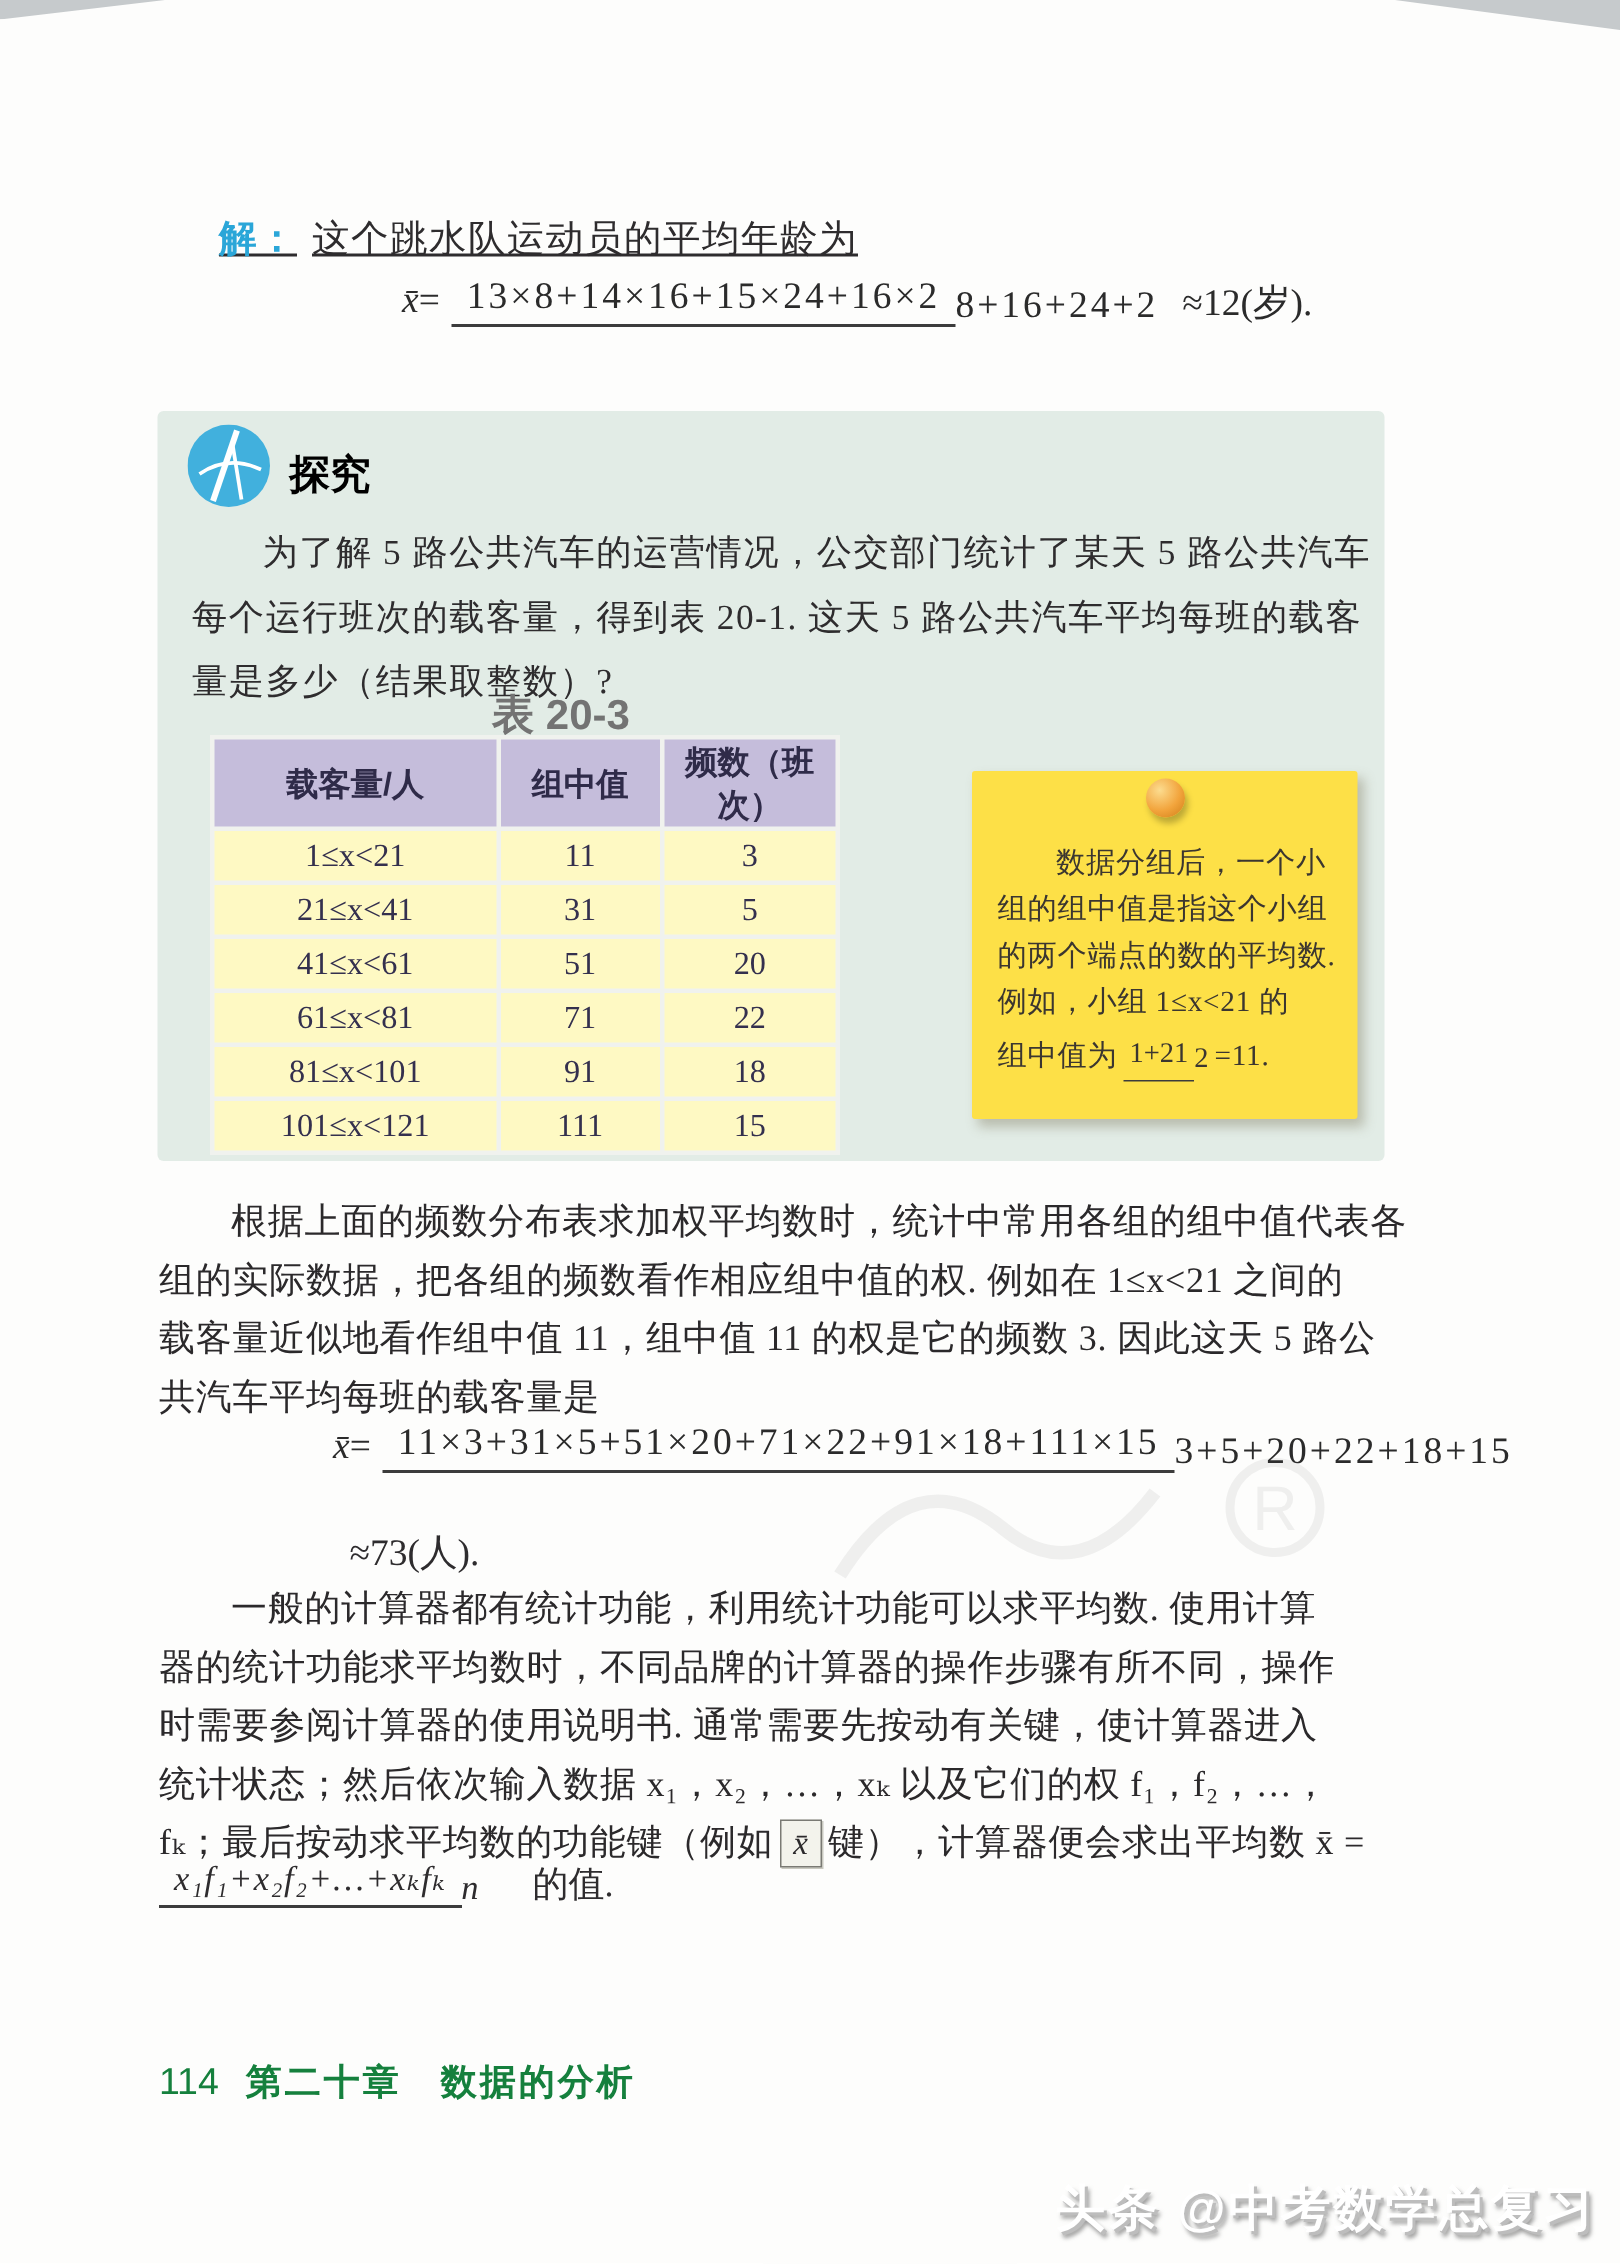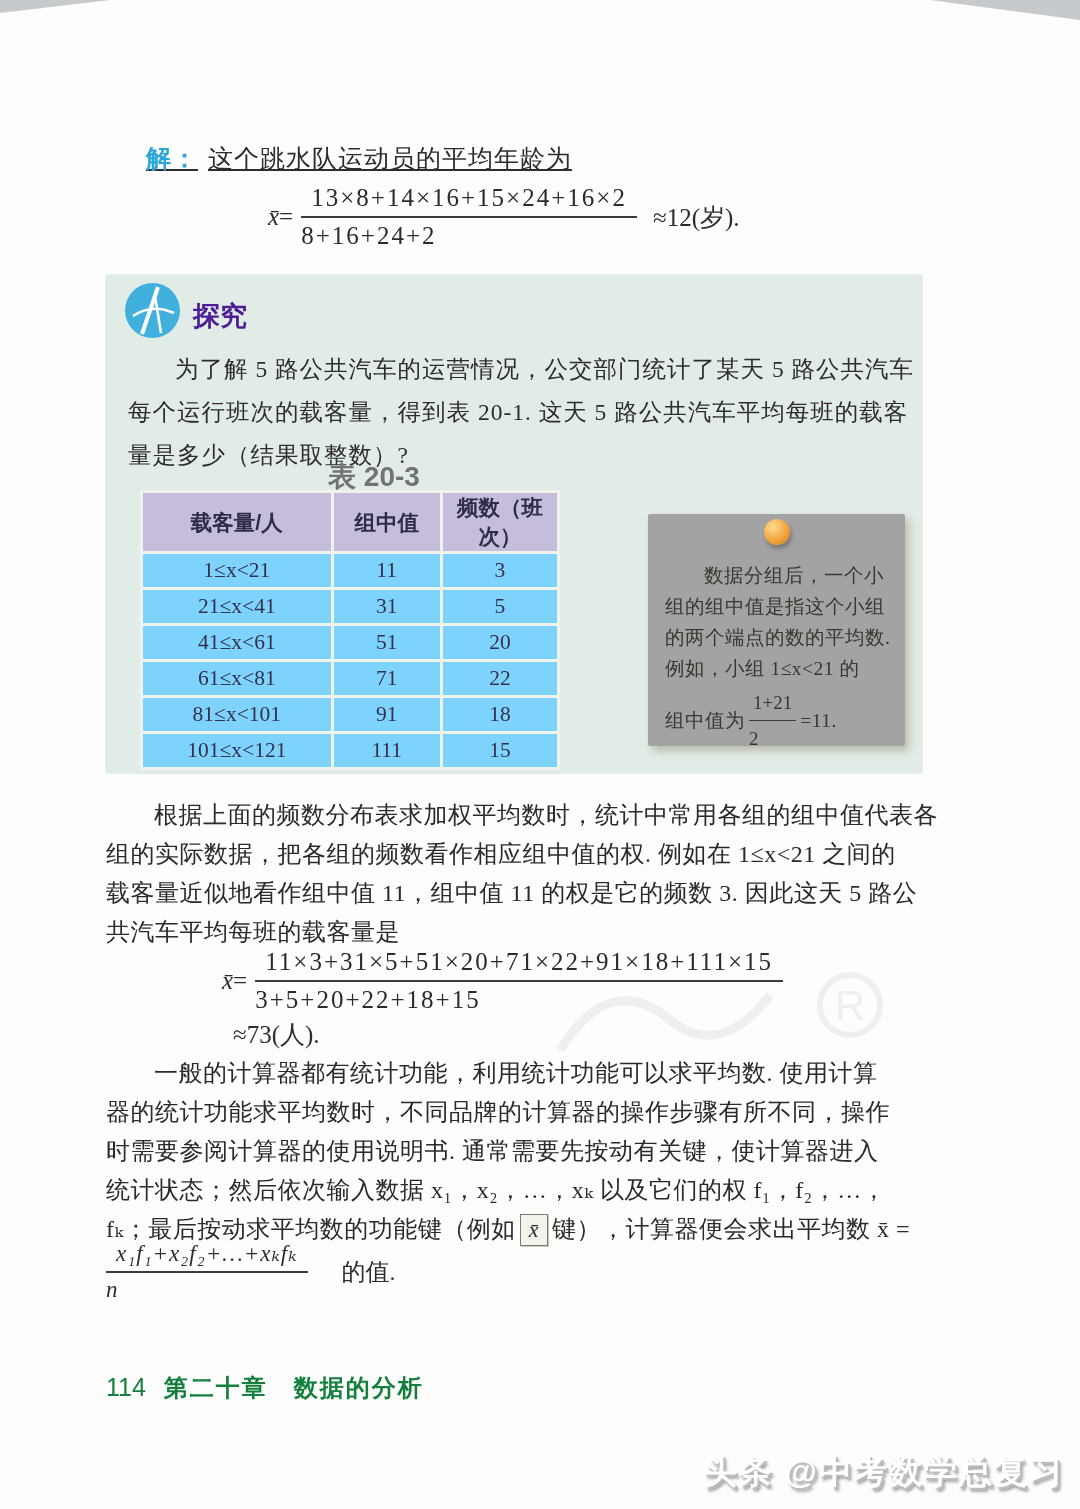--- a/index.html
+++ b/index.html
@@ -16,47 +16,47 @@
 
   .sans { font-family:"Liberation Sans","DejaVu Sans",sans-serif; }
   .math { font-family:"Liberation Serif","DejaVu Serif","DejaVu Sans",serif; font-style:italic; }
 
   
   .solution { position:absolute; top:142px; left:146px; font-size:25px; letter-spacing:1px;text-decoration:underline; }
   .solution .label { color:#2aa6d8; font-weight:bold; margin-right:10px; }
 
   
   .formula { position:absolute; display:flex; align-items:center; font-size:25px; color:#2b2b2b; }
-  .frac { display:inline-flex; flex-direction:column; align-items:flex-start; margin:0 8px; }
+  .frac { display:inline-flex; flex-direction:row; align-items:flex-end; margin:0 8px; }
   .frac .num { padding:0 10px 4px; letter-spacing:2px; border-bottom:2px solid #3c3c3c; white-space:nowrap; }
   .frac .den { padding-top:4px; letter-spacing:2px; white-space:nowrap; }
   .formula .res { margin-left:8px; white-space:nowrap; }
 
   
   .explore { position:absolute; top:274px; left:105px; width:818px; height:500px;
              background:#e2ece6; border-radius:4px; }
   .explore-icon { position:absolute; top:9px; left:20px; width:55px; height:55px; }
-  .explore-title { position:absolute; top:24px; left:88px; font-size:27px; font-weight:bold; color:#4c1d95; }
+  .explore-title { position:absolute; top:24px; left:88px; font-size:27px; font-weight:bold; color:#000000; }
   .explore-lines { position:absolute; top:74px; left:23px; width:775px;
                    font-size:23.5px; line-height:43px; letter-spacing:1px; }
   .explore-lines .ln { white-space:nowrap; }
   .indent { text-indent:2em; }
 
   .tbl-caption { position:absolute; top:184px; left:35px; width:468px; text-align:center;
                  font-size:28px; font-weight:bold; color:#737373; }
   table.bus { position:absolute; top:216px; left:35px; width:420px;
               border-collapse:separate; border-spacing:3px; background:#f0f2ee; }
   table.bus th { background:#c5bddb; color:#2f2b49; font-size:21.5px; font-weight:bold;
                  height:40px; font-family:"Liberation Sans","DejaVu Sans",sans-serif; }
-  table.bus td { background:#7dd3fc; color:#34304e; font-size:21.5px; text-align:center; height:33px; }
+  table.bus td { background:#fef9c3; color:#34304e; font-size:21.5px; text-align:center; height:33px; }
   table.bus .c1 { width:46%; } table.bus .c2 { width:26%; } table.bus .c3 { width:28%; }
 
   
   .note { position:absolute; top:240px; left:543px; width:257px; height:232px;
-          background:#a3a3a3; border-radius:2px;
+          background:#fde047; border-radius:2px;
           box-shadow:4px 5px 8px rgba(110,100,70,.35); }
   .pin { position:absolute; top:5px; left:calc(50% - 13px); width:26px; height:26px; border-radius:50%;
          background:radial-gradient(circle at 35% 30%, #fcdc8f, #f2a43c 55%, #cf7d17);
          box-shadow:2px 4px 4px rgba(0,0,0,.25); }
   .note-body { position:absolute; top:46px; left:17px; right:14px;
                font-size:19.5px; line-height:31px; color:#3b3630; letter-spacing:.5px; }
   .note-body .ln { white-space:nowrap; }
   .note-last { display:flex; align-items:center; margin-top:3px; white-space:nowrap; }
   .note-last .frac { font-size:19px; margin:0 4px; }
   .note-last .frac .num { padding:0 4px 2px; border-bottom:1.5px solid #3c3c3c; letter-spacing:0; }

